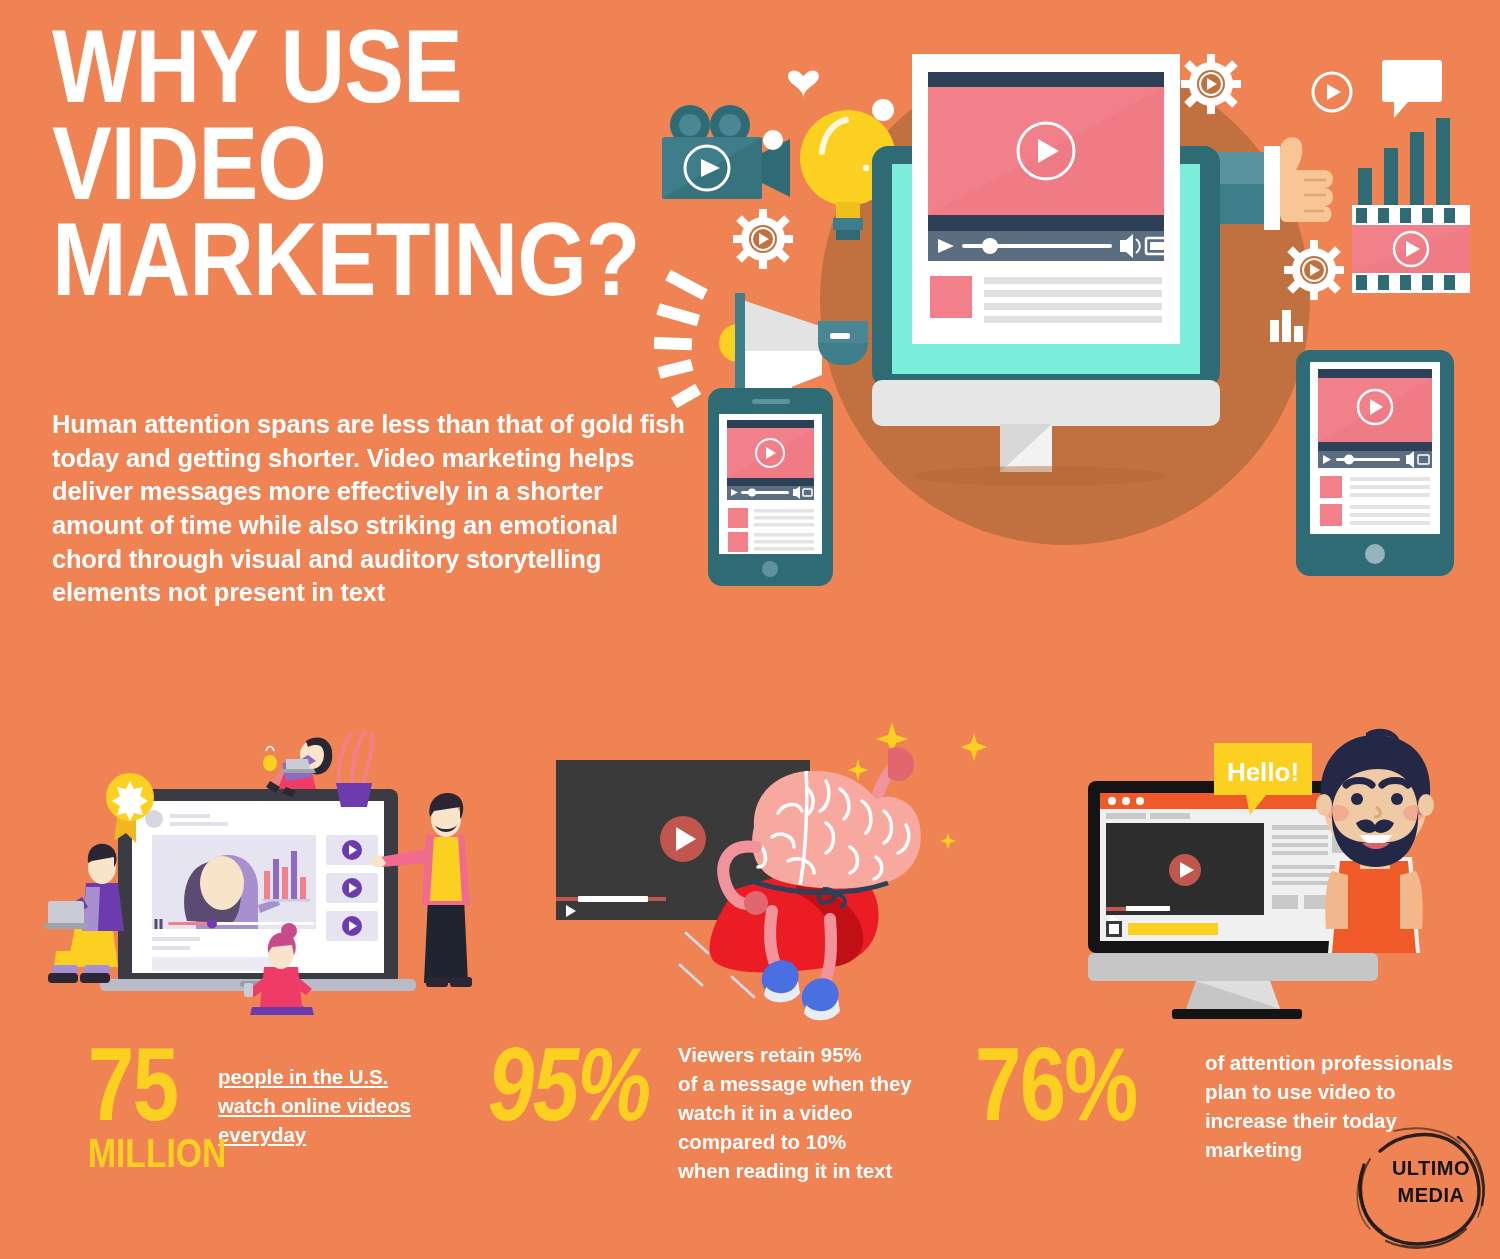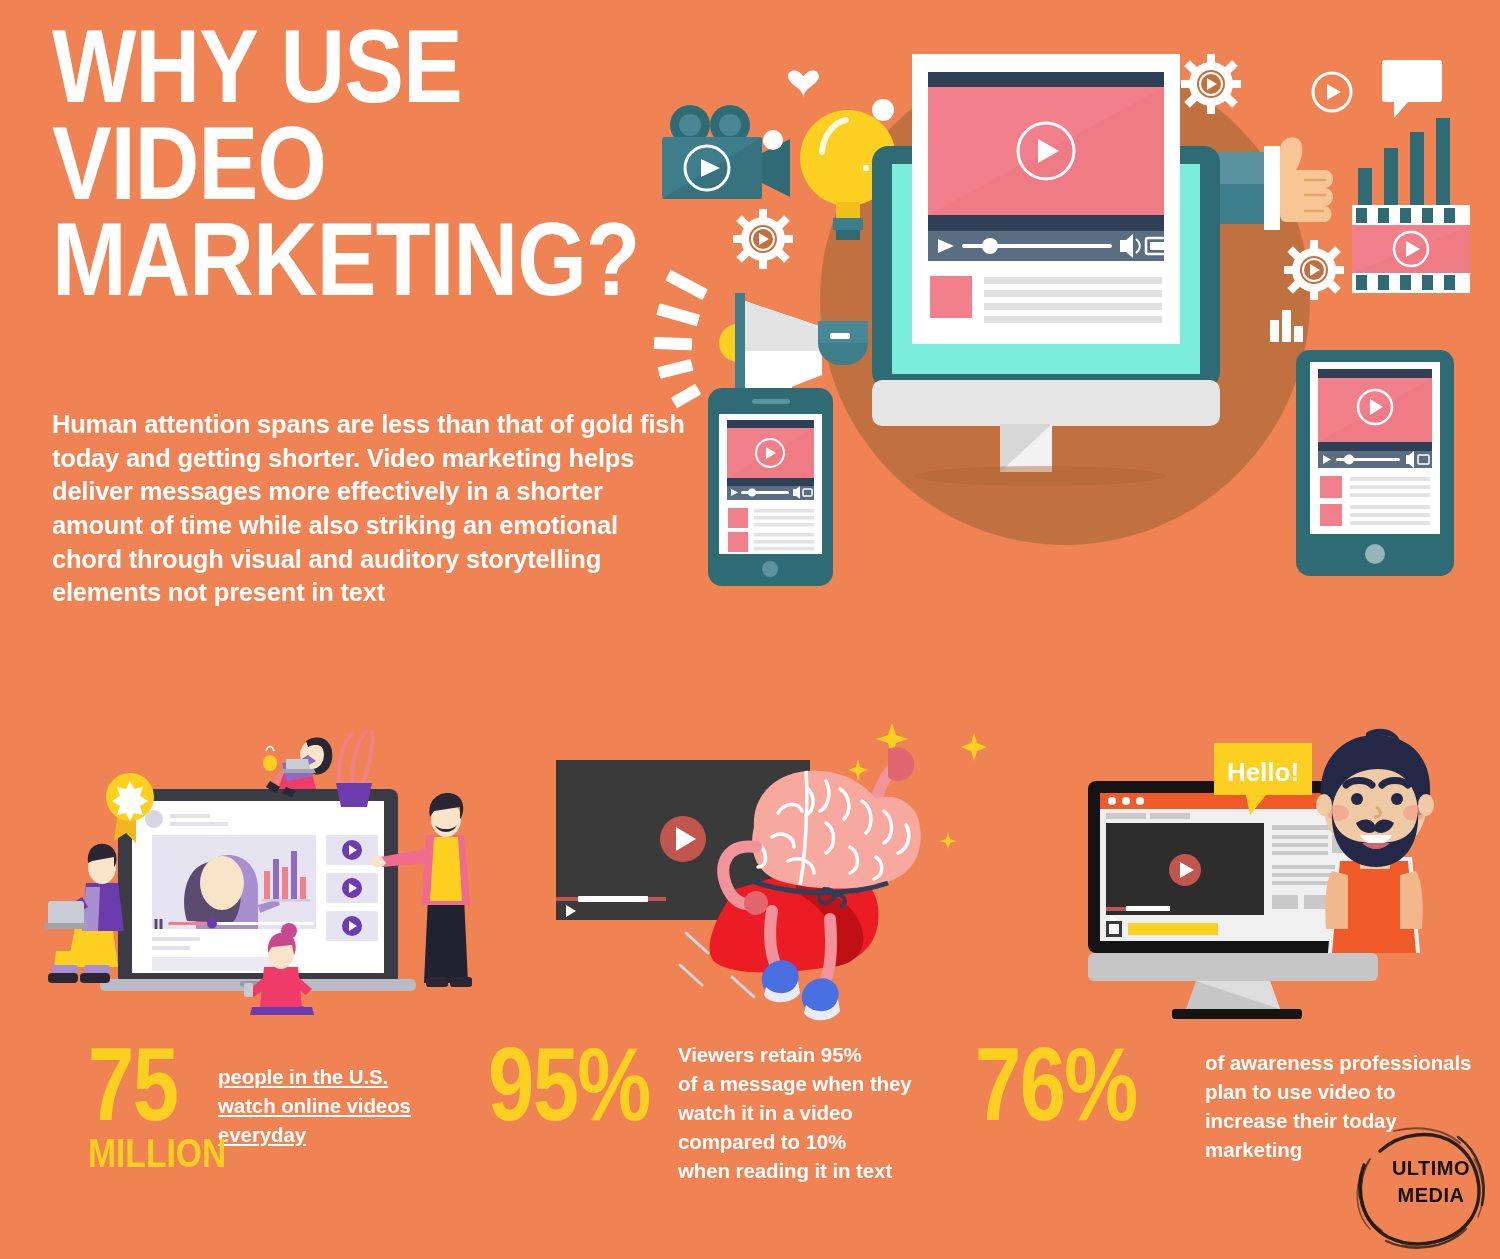--- a/index.html
+++ b/index.html
@@ -48,21 +48,21 @@
     white-space:nowrap; margin-top:4px;
   }
   .stat .desc {
     color:#ffffff; font-weight:bold; font-size:20.5px; line-height:1.42;
     letter-spacing:-0.1px;
   }
   #stat-1 { left:88px; }
   #stat-1 .numwrap { width:130px; }
   #stat-1 .desc { margin-left:0; margin-top:22px;text-decoration:underline; }
   #stat-2 { left:488px; }
-  #stat-2 .numwrap { width:190px; }
+  #stat-2 .numwrap { width:190px;font-style:italic; }
   #stat-2 .desc { }
   #stat-3 { left:975px;gap:25px; }
   #stat-3 .numwrap { width:205px; }
   #stat-3 .desc { margin-top:8px; }
 
   
   .logo { position:absolute; right:10px; bottom:8px; width:150px; height:132px; }
   .logo .txt {
     position:absolute; left:16px; top:36px; width:150px;
     text-align:center; color:#141414; font-weight:bold;
@@ -647,21 +647,21 @@
         <div>compared to 10%</div>
         <div>when reading it in text</div>
       </div>
     </div>
 
     <div class="stat" id="stat-3">
       <div class="numwrap">
         <div class="num">76%</div>
       </div>
       <div class="desc">
-        <div>of awareness professionals</div>
+        <div>of attention professionals</div>
         <div>plan to use video to</div>
         <div>increase their today</div>
         <div>marketing</div>
       </div>
     </div>
   </div>
 
   <div class="logo">
     <svg style="position:absolute;left:0;top:0;" width="150" height="132" viewBox="0 0 150 132">
       <g fill="none" stroke="#141414" stroke-linecap="round">

